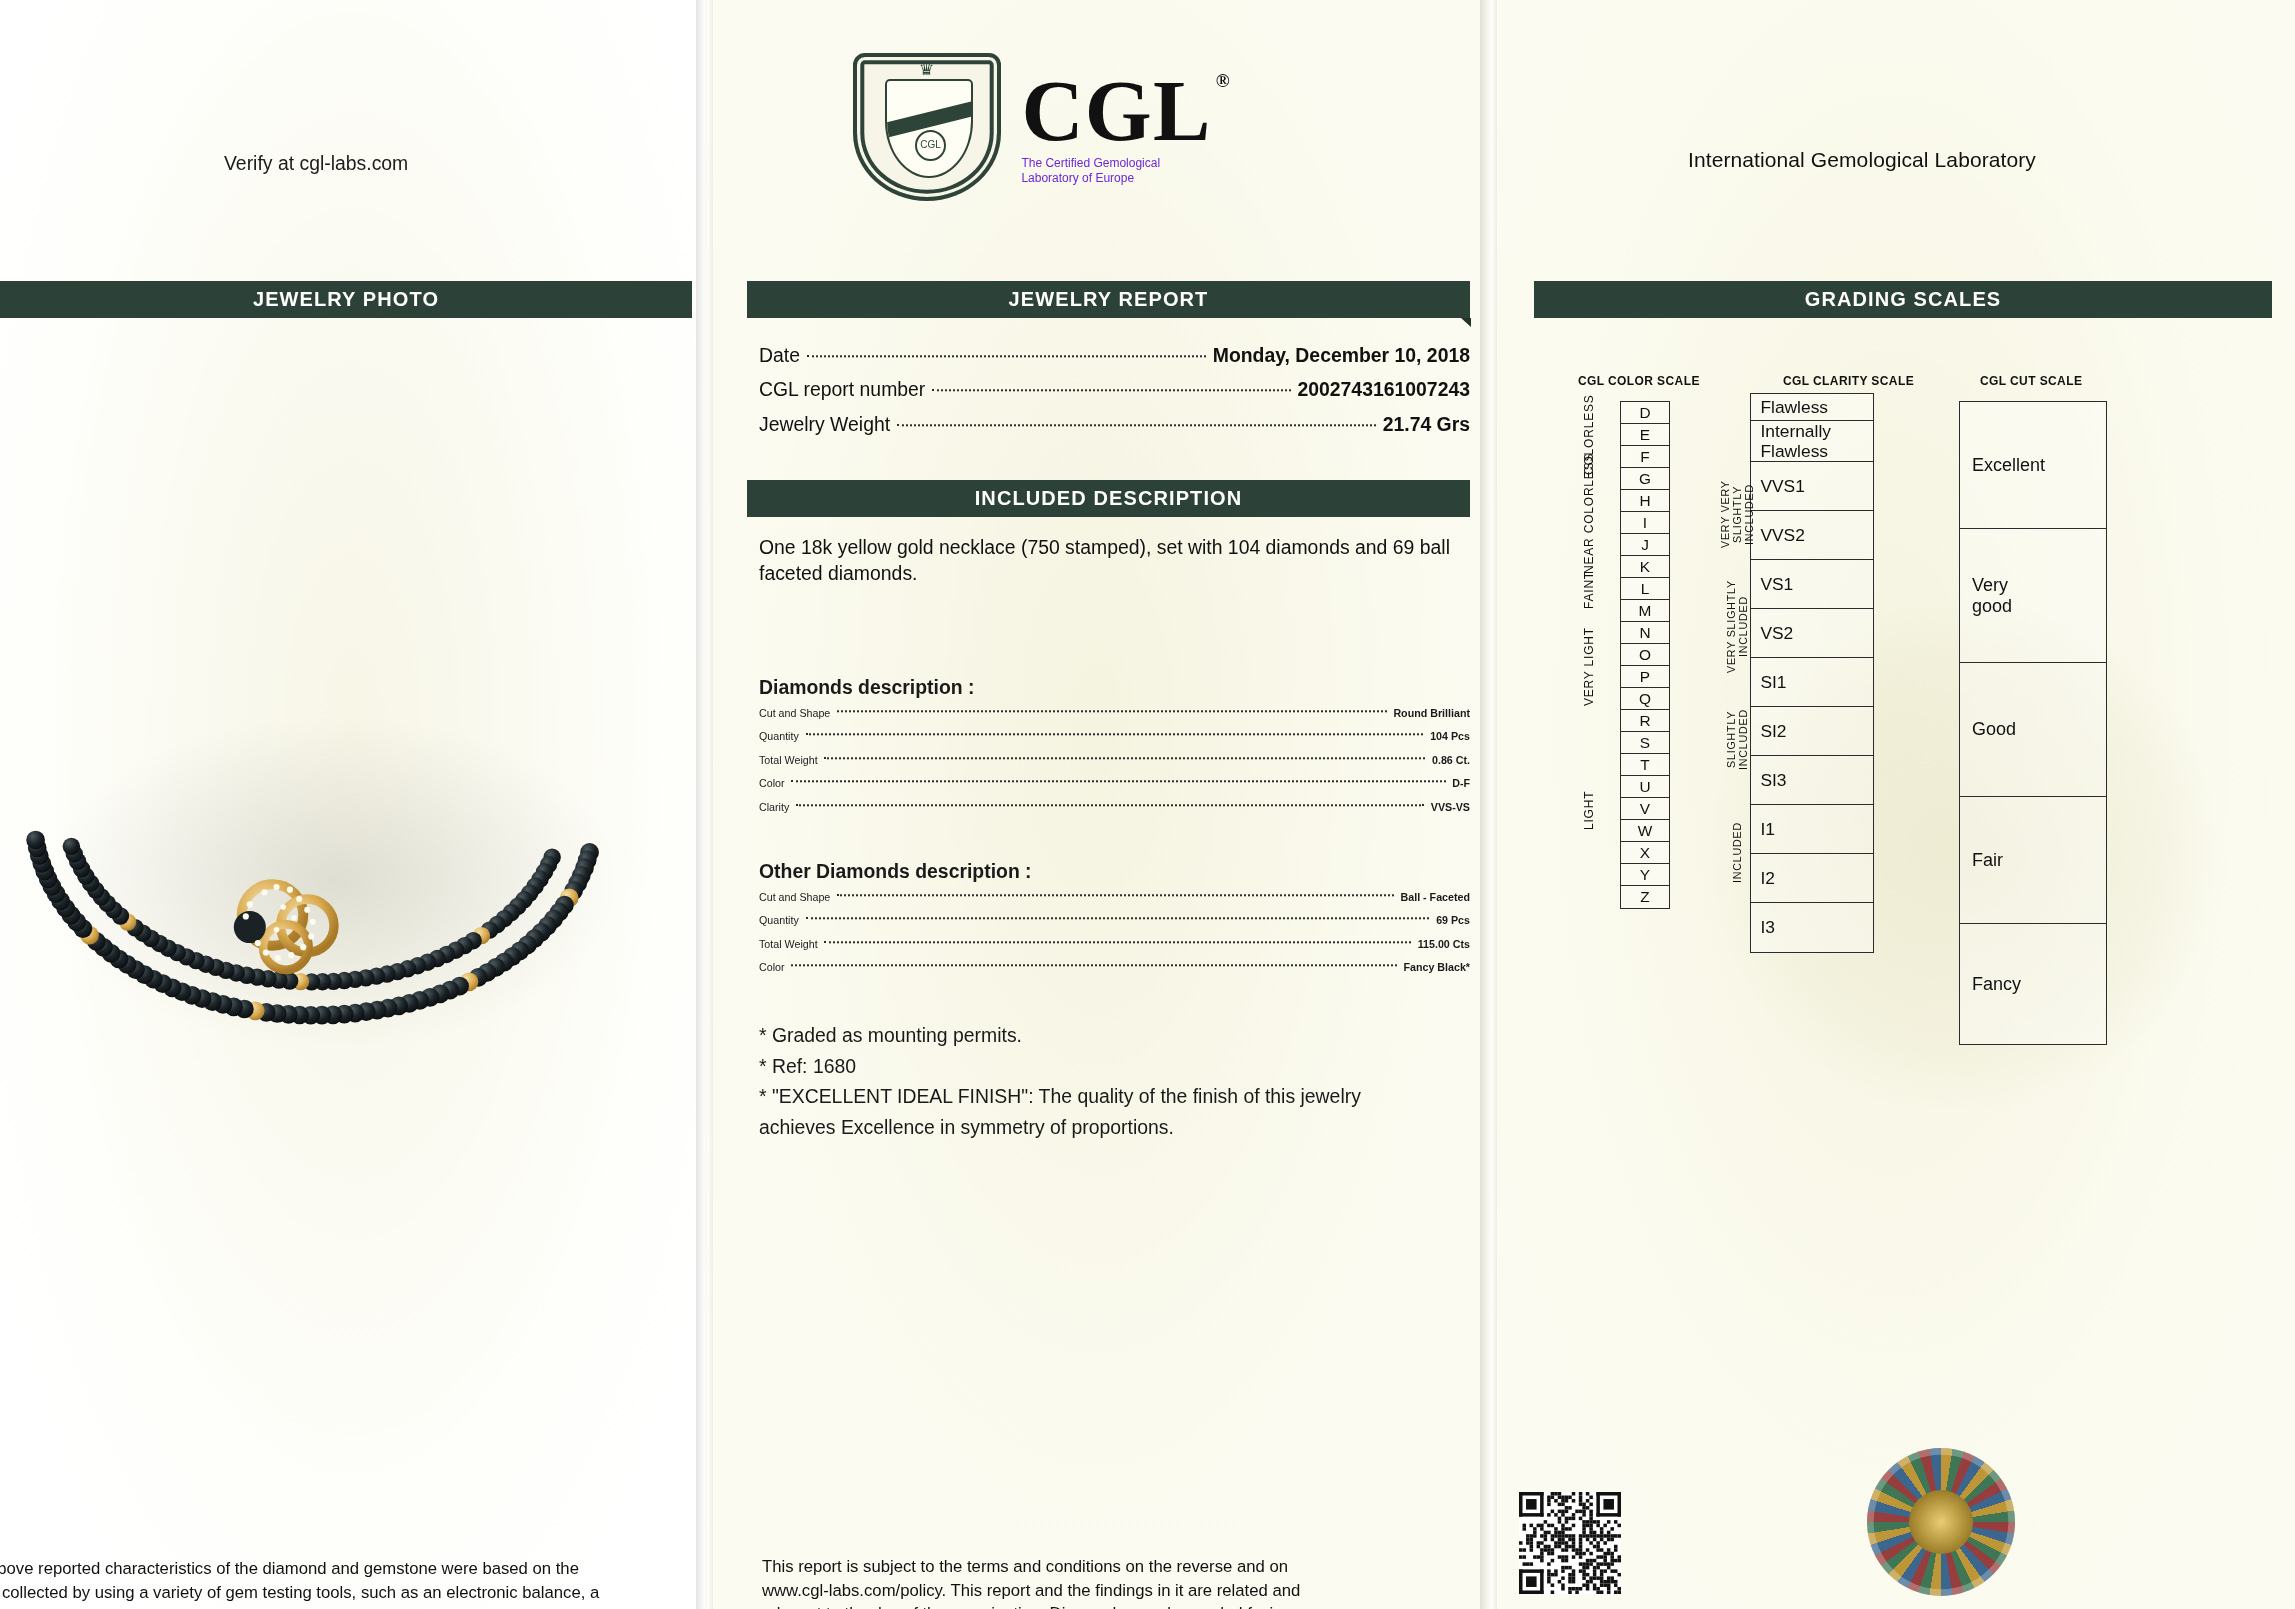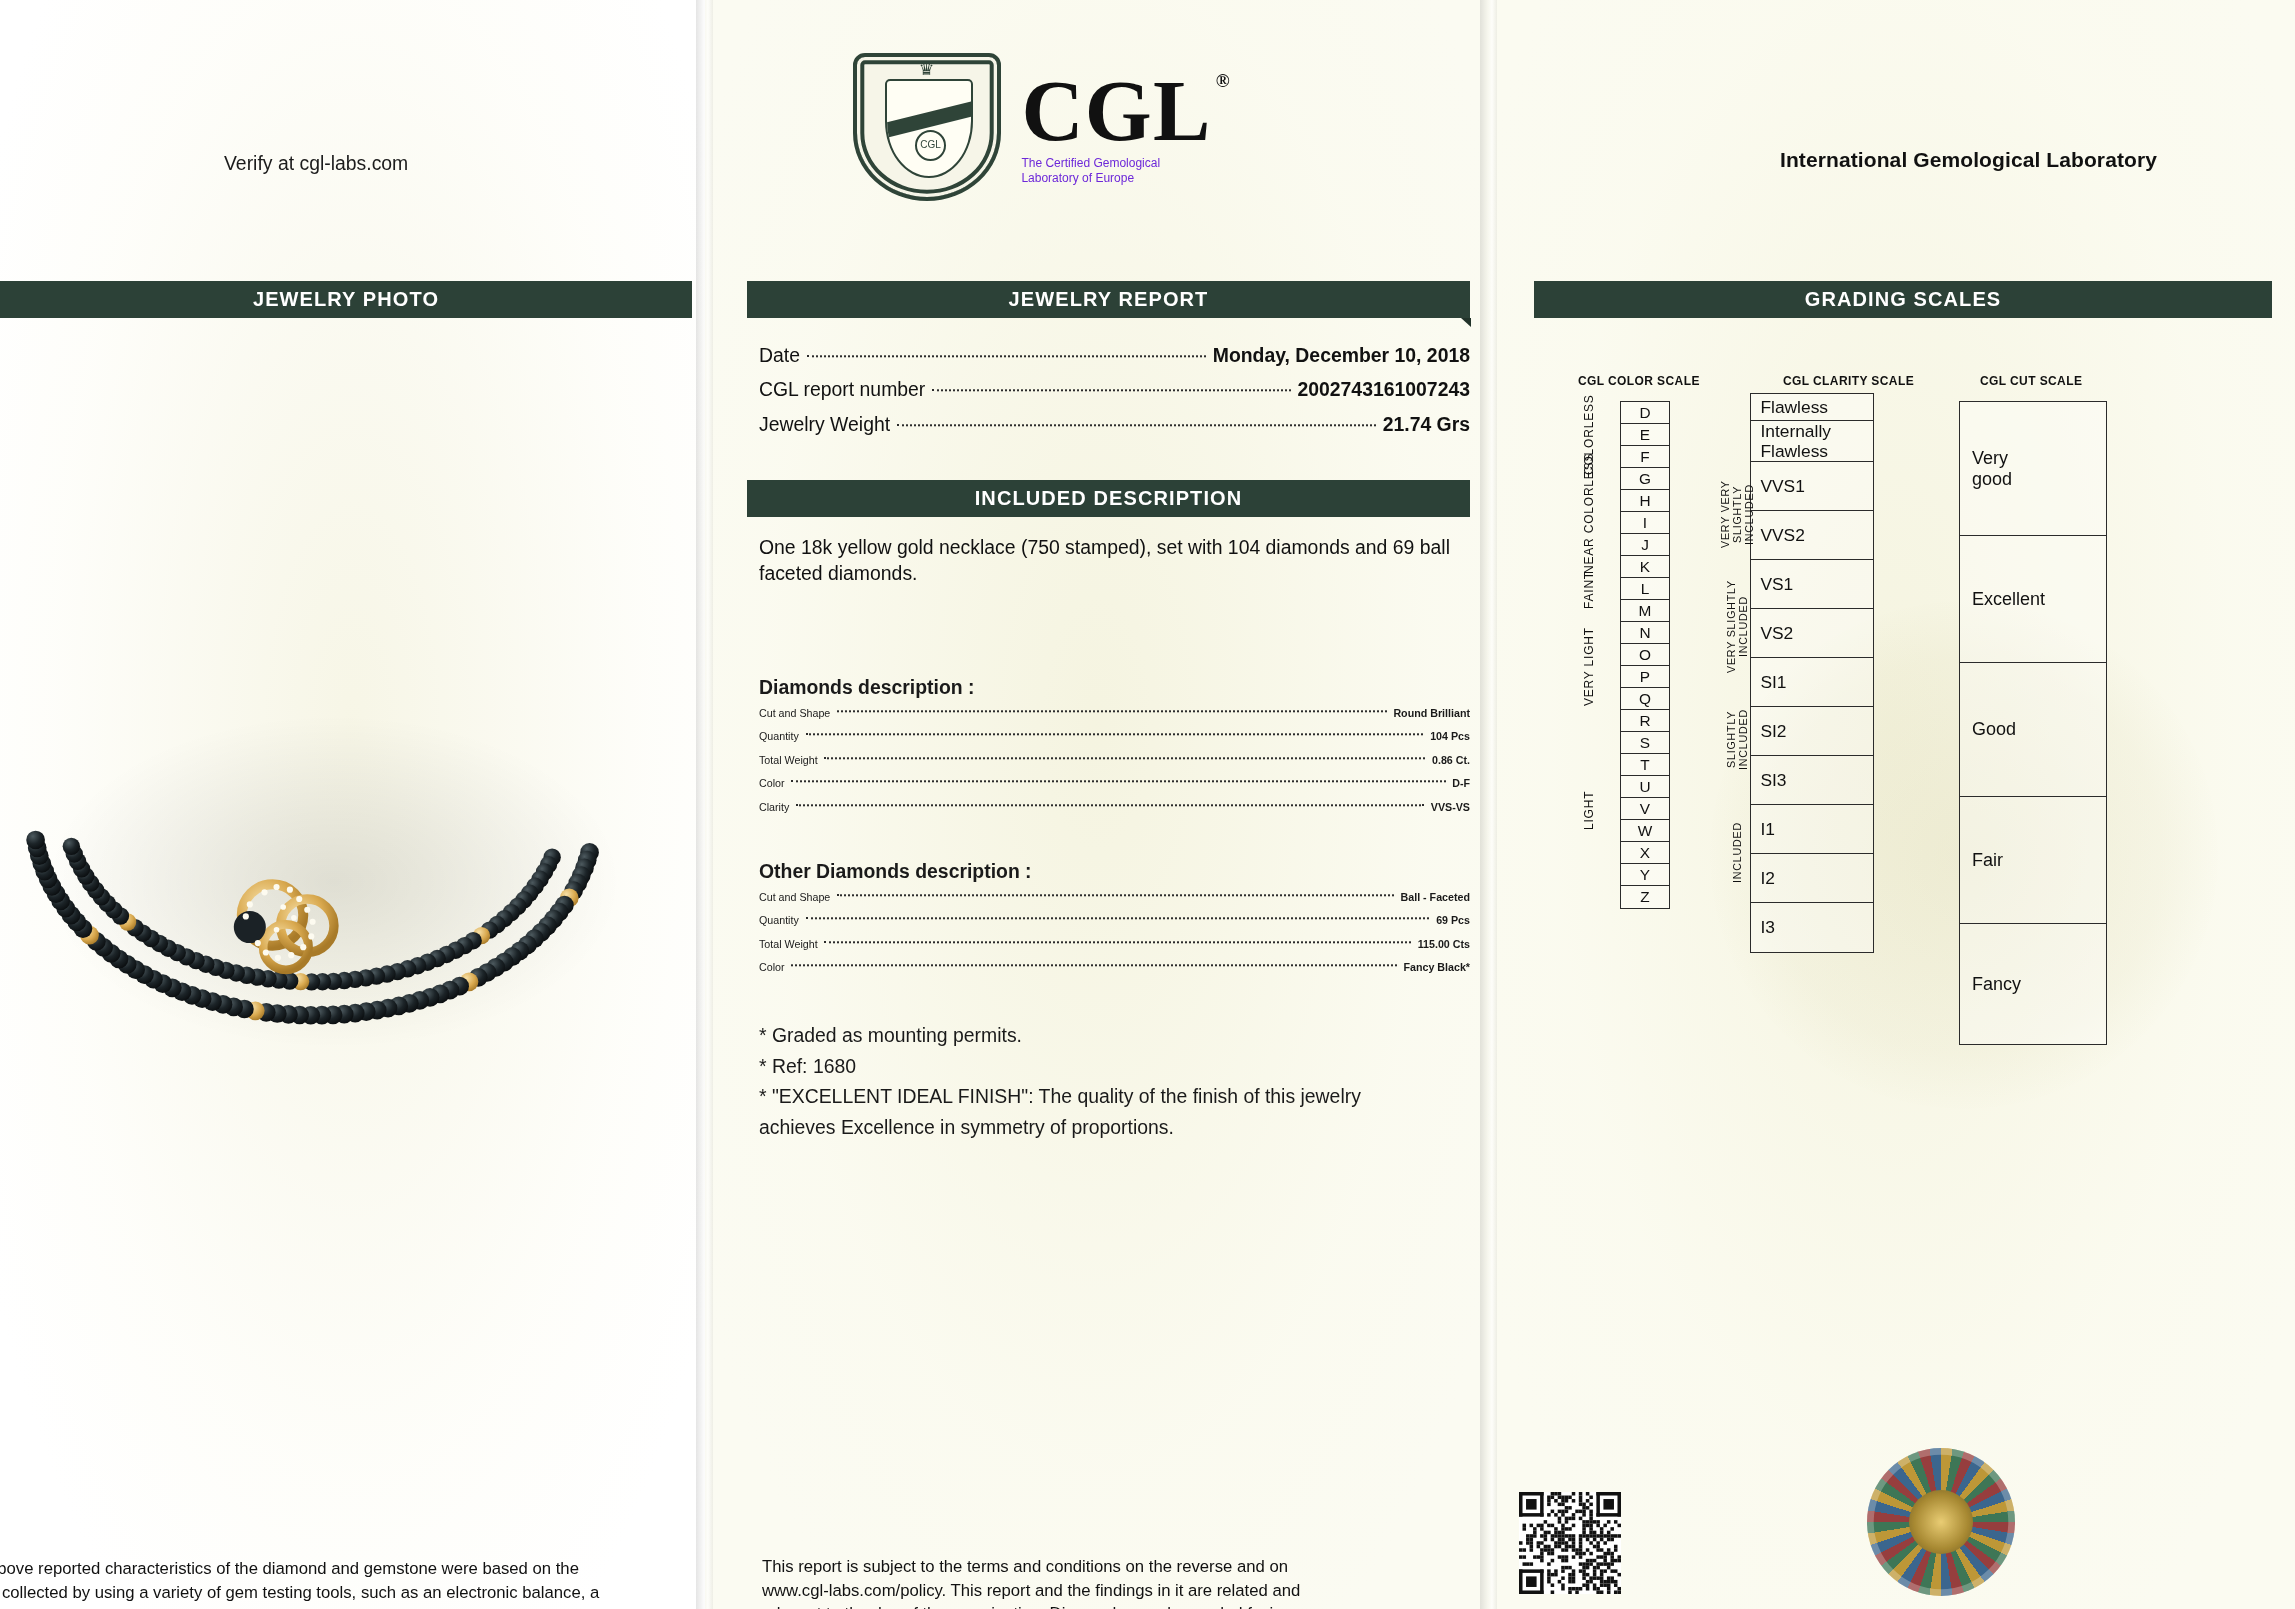--- a/index.html
+++ b/index.html
@@ -54,24 +54,24 @@
   
   .verify-text {
     position: absolute;
     left: 224px;
     top: 152px;
     font-size: 19.4px;
     color: #1c1c1c;
   }
   .lab-text {
     position: absolute;
-    left: 1780px;
+    left: 1688px;
     top: 148px;
     font-size: 21px;
-    font-weight: bold;
+    font-weight: normal;
     color: #111;
     letter-spacing: 0.1px;
   }
 
   
   .logo-wrap {
     position: absolute;
     left: 850px;
     top: 40px;
     width: 441px;
@@ -765,26 +765,26 @@
       </div>
     </div>
   <div id="clarity-groups">
       <div class="vlabel" style="left: 191px; top: 100px; height: 107px; display: flex; align-items: center; justify-content: center; white-space: normal; width: 23px; font-size: 10.7px;">VERY VERY SLIGHTLY INCLUDED</div>
       <div class="vlabel" style="left: 191px; top: 212px; height: 107px; display: flex; align-items: center; justify-content: center; white-space: normal; width: 23px; font-size: 10.7px;">VERY SLIGHTLY INCLUDED</div>
       <div class="vlabel" style="left: 191px; top: 325px; height: 107px; display: flex; align-items: center; justify-content: center; white-space: normal; width: 23px; font-size: 10.7px;">SLIGHTLY INCLUDED</div>
       <div class="vlabel" style="left: 191px; top: 441px; height: 100px; display: flex; align-items: center; justify-content: center; white-space: normal; width: 23px; font-size: 10.7px;">INCLUDED</div>
     </div>
 
   <div class="col-table cut-col" id="cut-col">
+      <div class="cell" style="height: 127px;">
+        <span>Excellent</span>
+      </div>
       <div class="cell multi" style="height: 134px;">
         <span>Very</span>
         <span>good</span>
-      </div>
-      <div class="cell" style="height: 127px;">
-        <span>Excellent</span>
       </div>
       <div class="cell" style="height: 134px;">
         <span>Good</span>
       </div>
       <div class="cell" style="height: 127px;">
         <span>Fair</span>
       </div>
       <div class="cell" style="height: 120px;">
         <span>Fancy</span>
       </div>

